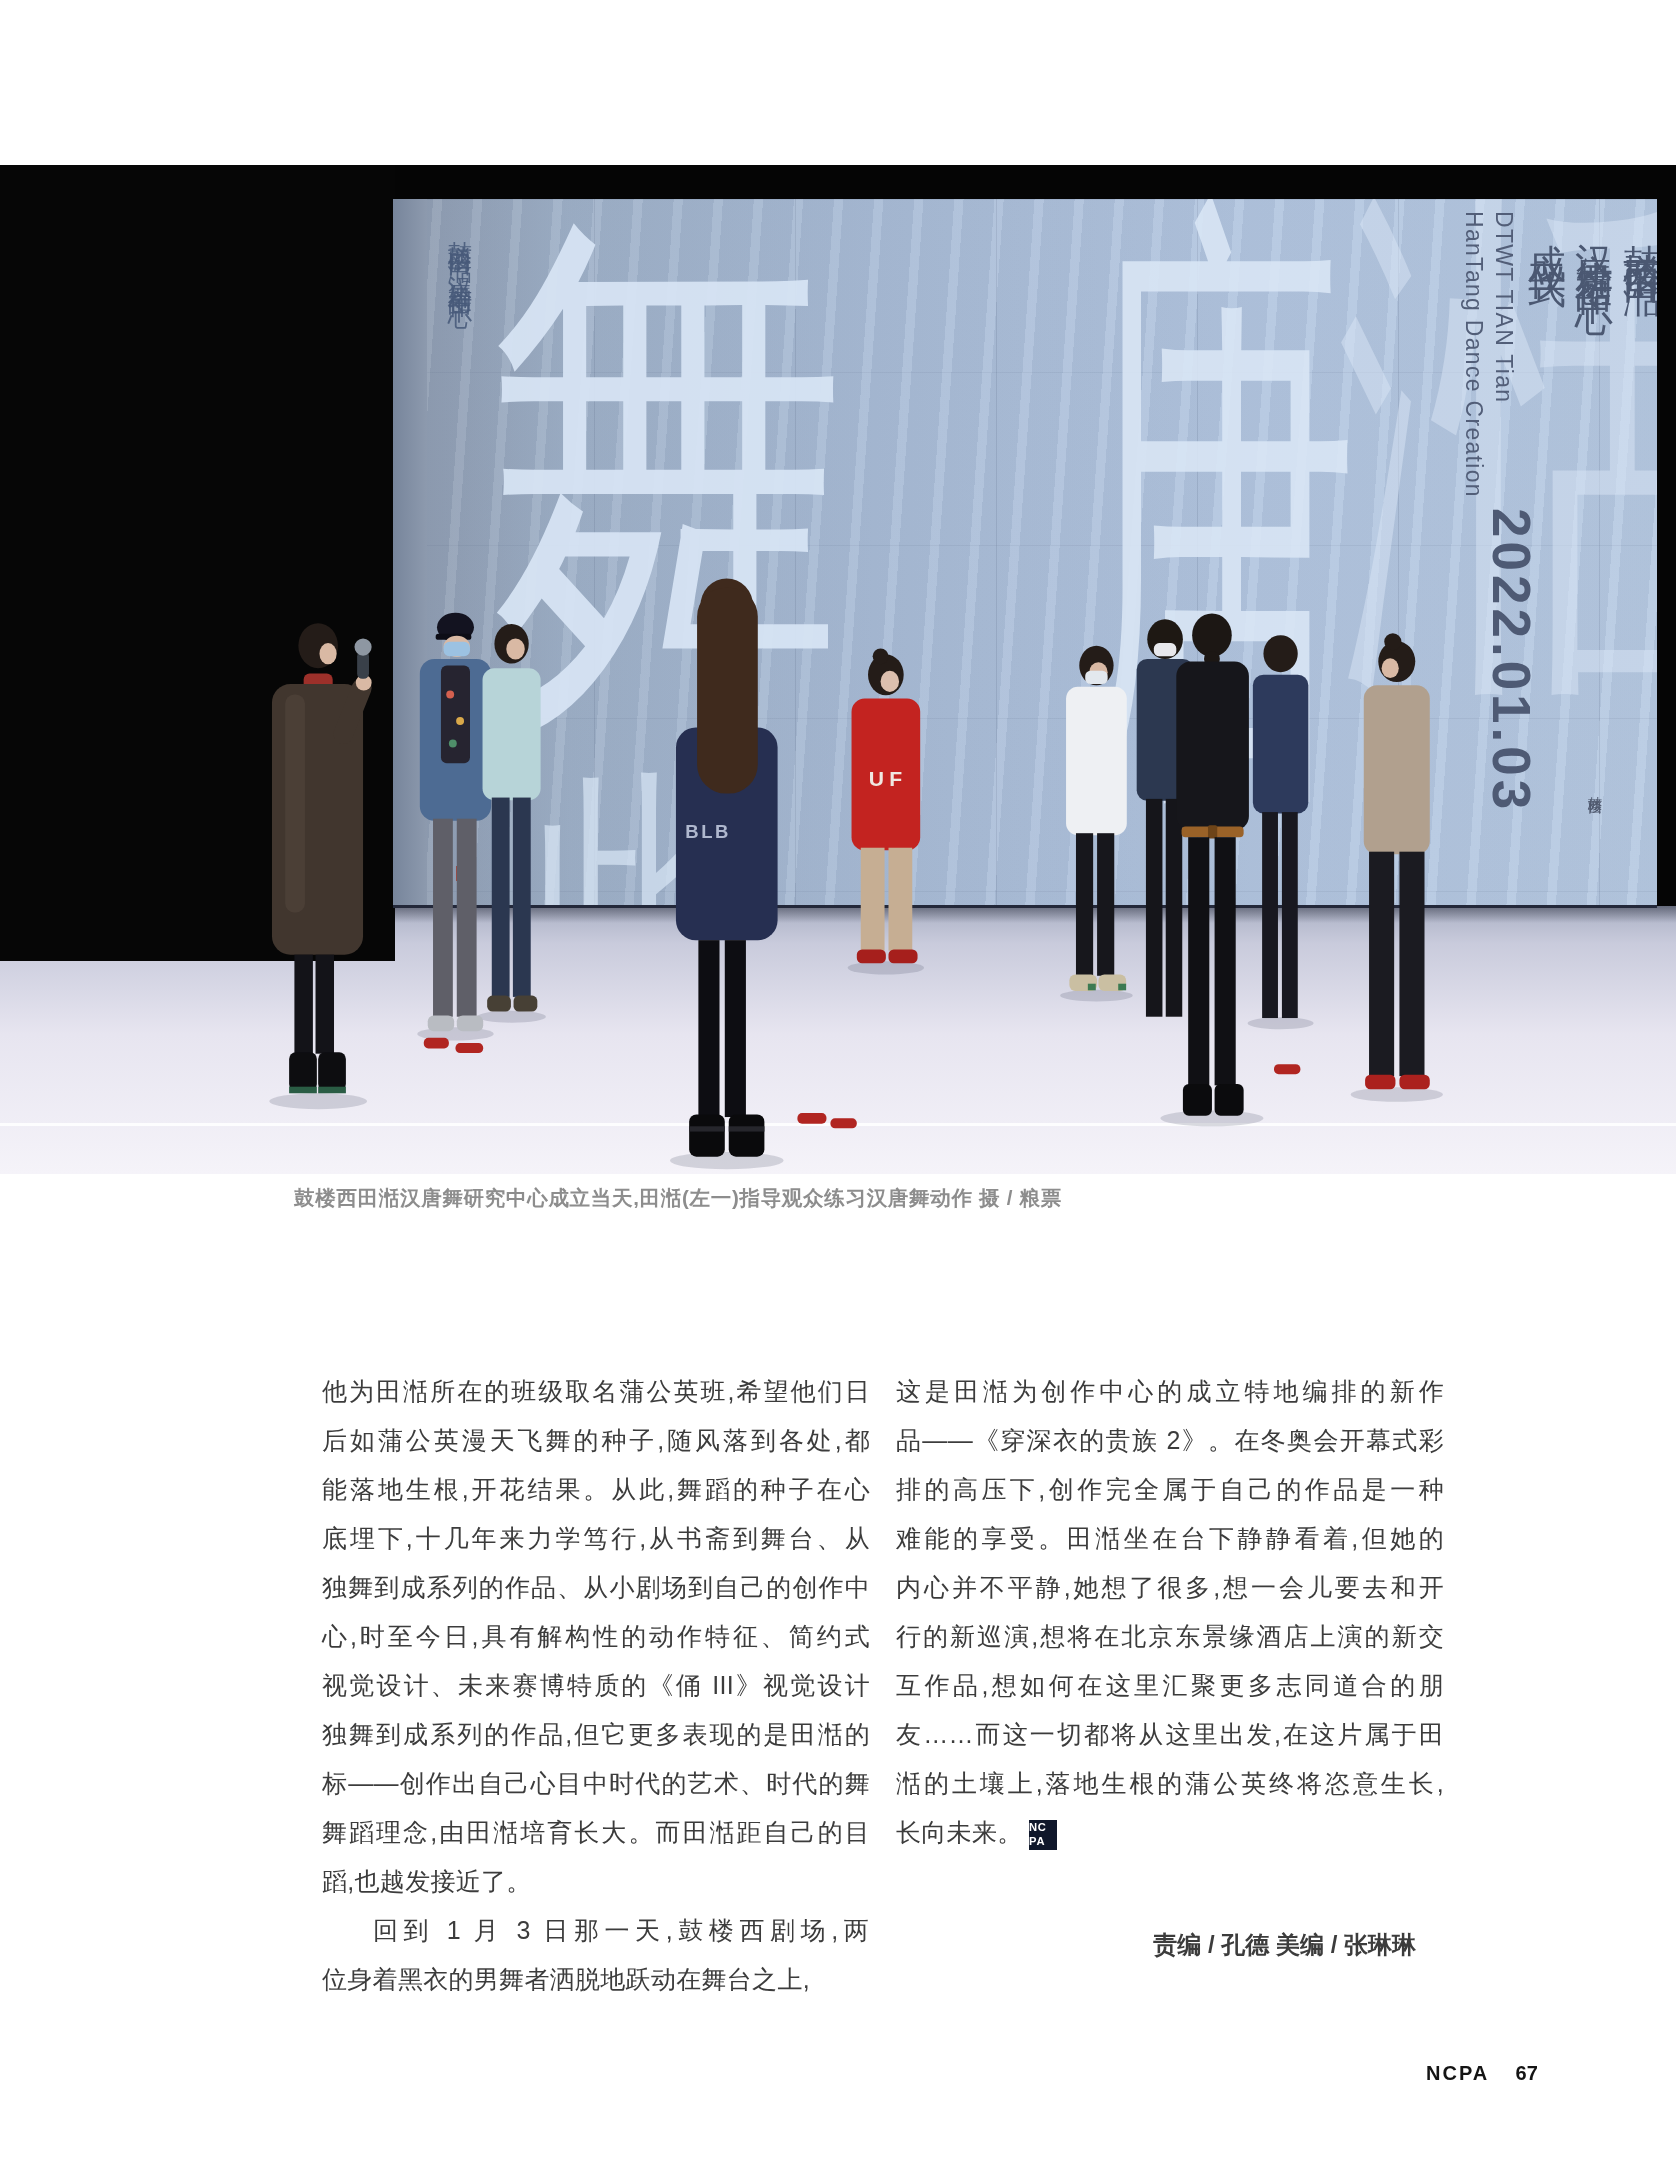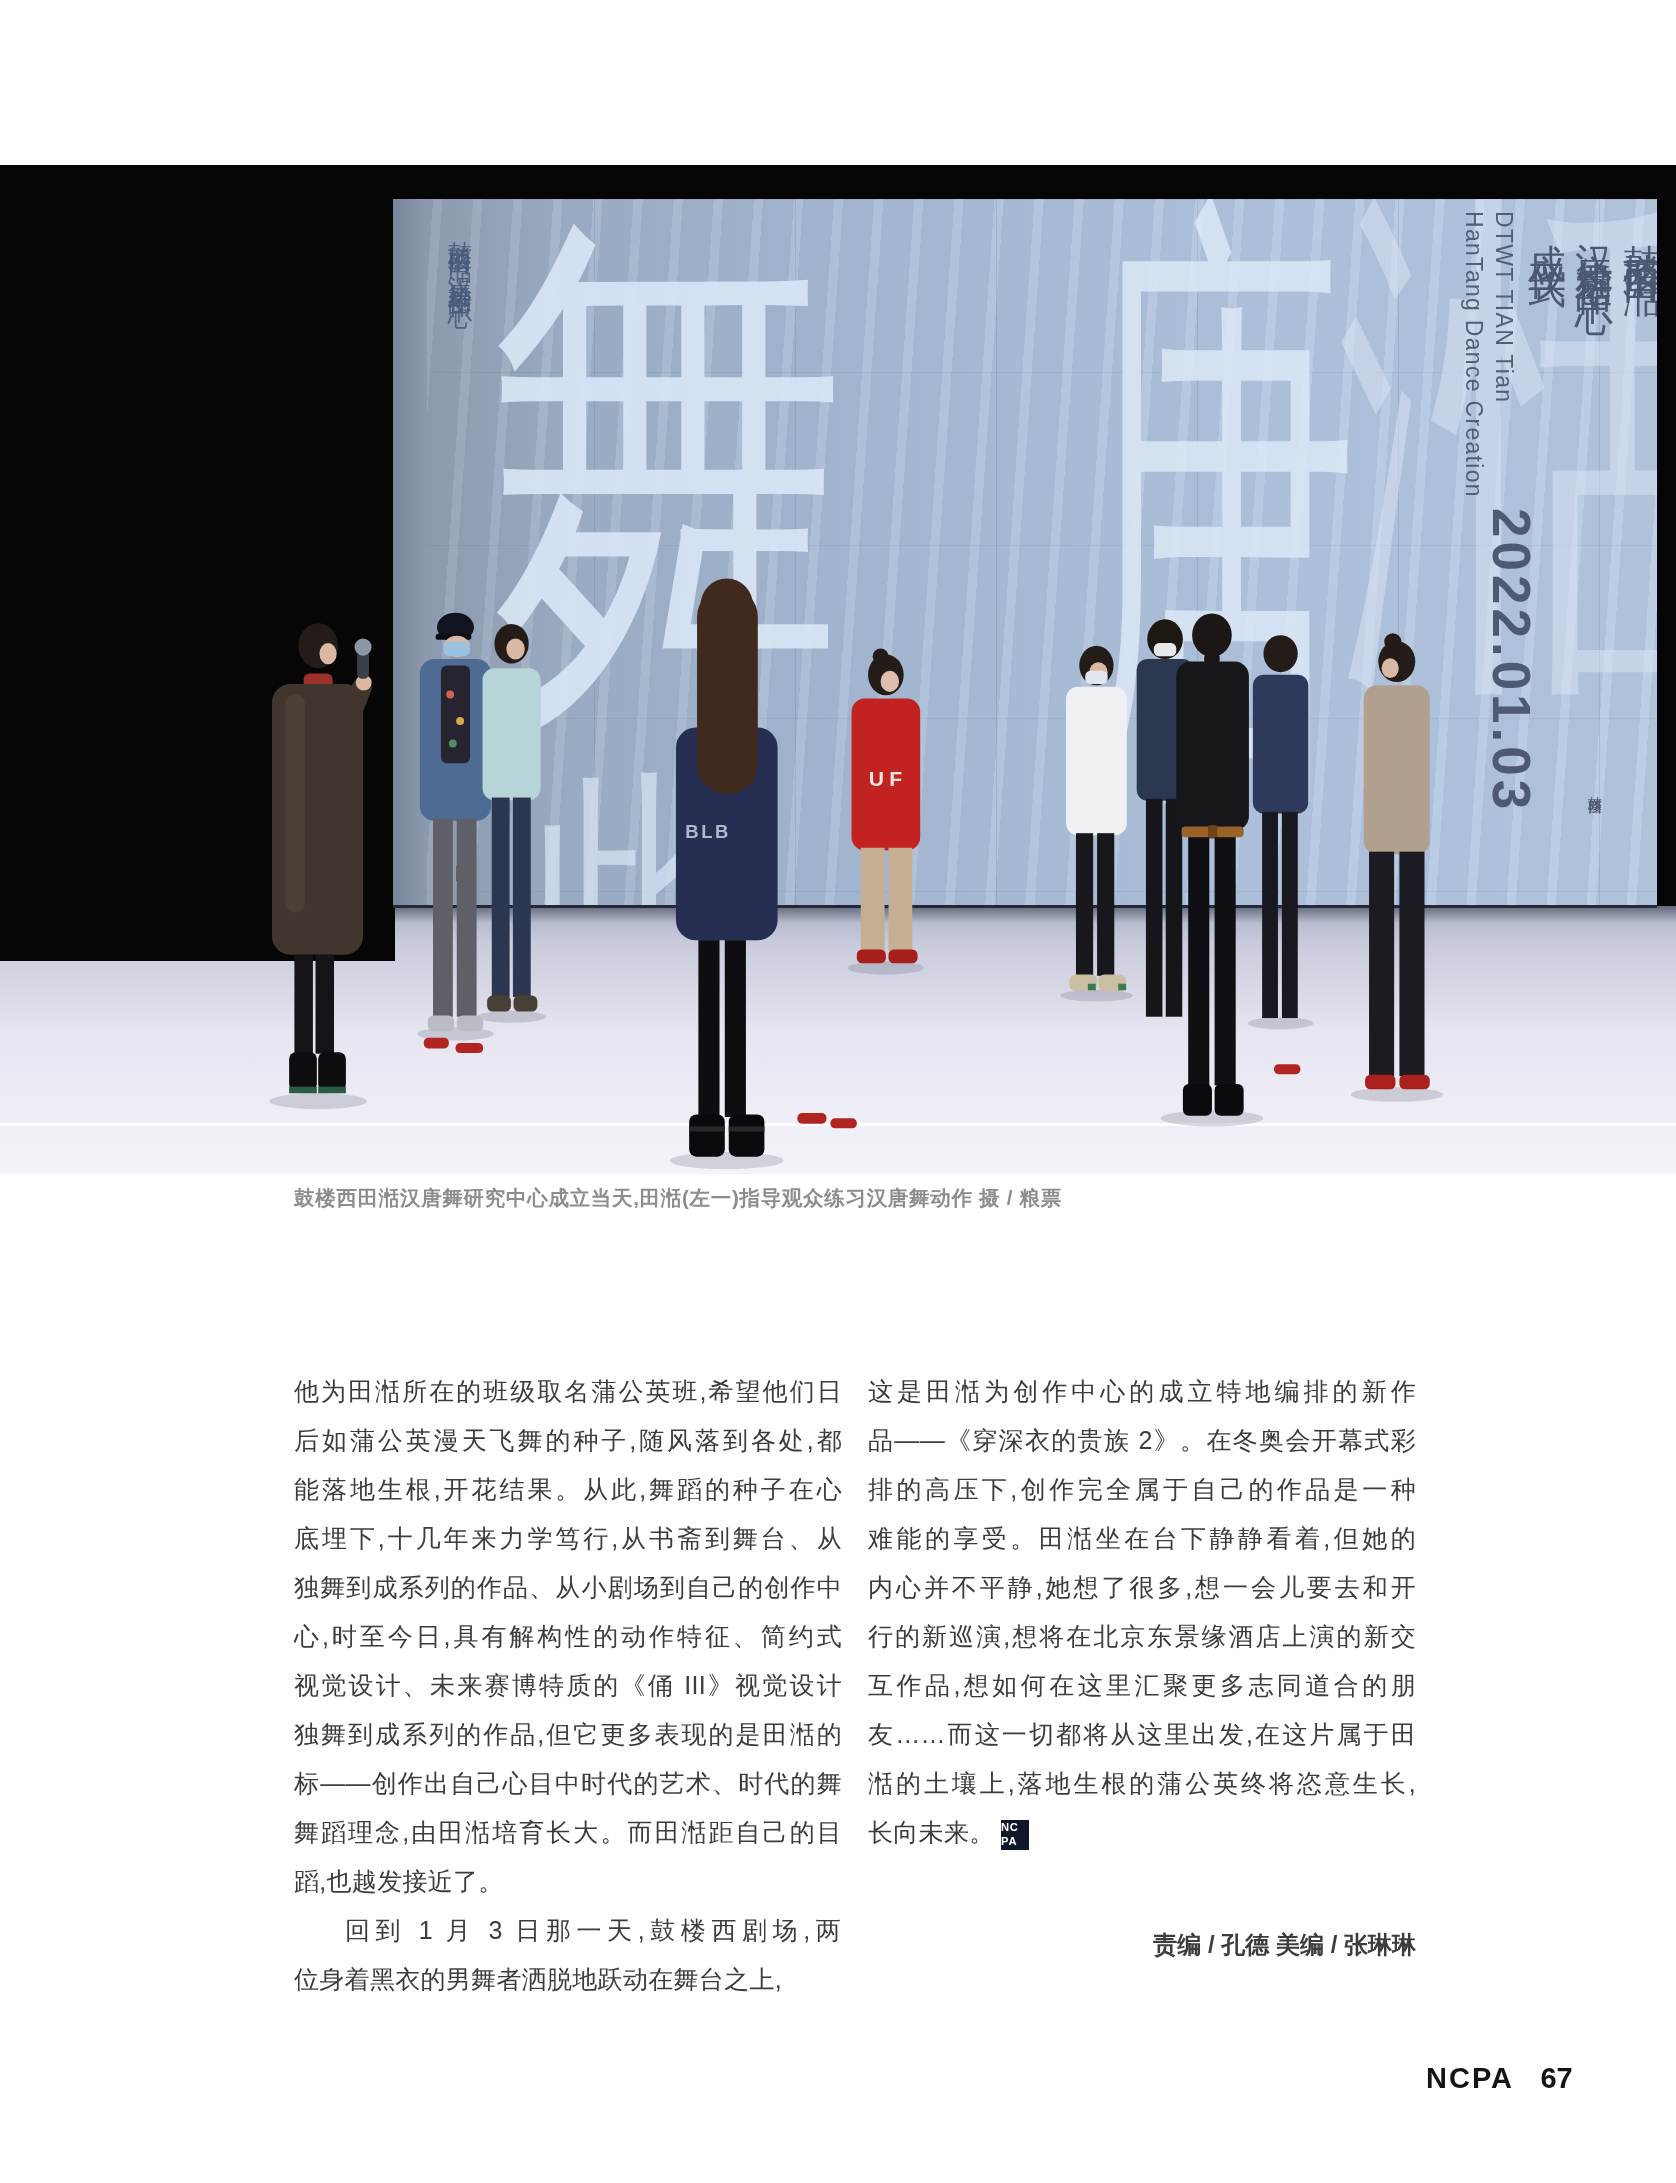--- a/index.html
+++ b/index.html
@@ -51,32 +51,32 @@
   
   .caption{position:absolute;left:294px;top:1184px;font-size:20.5px;font-weight:700;
            color:#8d8d8d;letter-spacing:0.7px;}
 
   
   .col{position:absolute;top:1367px;width:548px;}
   .col-left{left:294px;}
   .col-right{left:868px;}
   .line{width:548px;font-size:25px;line-height:49px;color:#3c3c3c;
         text-align:justify;text-align-last:justify;-moz-text-align-last:justify;
-        letter-spacing:0.3px;}
+        letter-spacing:0.3px;margin-left:28px;}
   .line.last{text-align-last:left;-moz-text-align-last:left;}
   .line.indent{padding-left:51px;width:496px;}
   .ncpa-mark{display:inline-block;vertical-align:-4px;margin-left:6.6px;width:28px;height:30px;
         background:#0f172a;color:#ffffff;font-size:11.2px;font-weight:700;line-height:14px;
         text-align:center;letter-spacing:0.7px;}
   .credits{position:absolute;top:1929px;left:868px;width:548px;text-align:right;
         font-size:24px;font-weight:600;color:#3c3c3c;}
 
   
   .footer{position:absolute;left:1426px;top:2062px;display:flex;gap:26.4px;
-          font-size:29px;font-weight:700;color:#141414;}
+          font-size:20px;font-weight:700;color:#141414;}
   .footer .brand{letter-spacing:2px;}
 </style>
 </head>
 <body>
 
 <div class="photo">
 
   <div class="floor">
     <div class="floor-shadowband"></div>
     <div class="floor-seam"></div>

